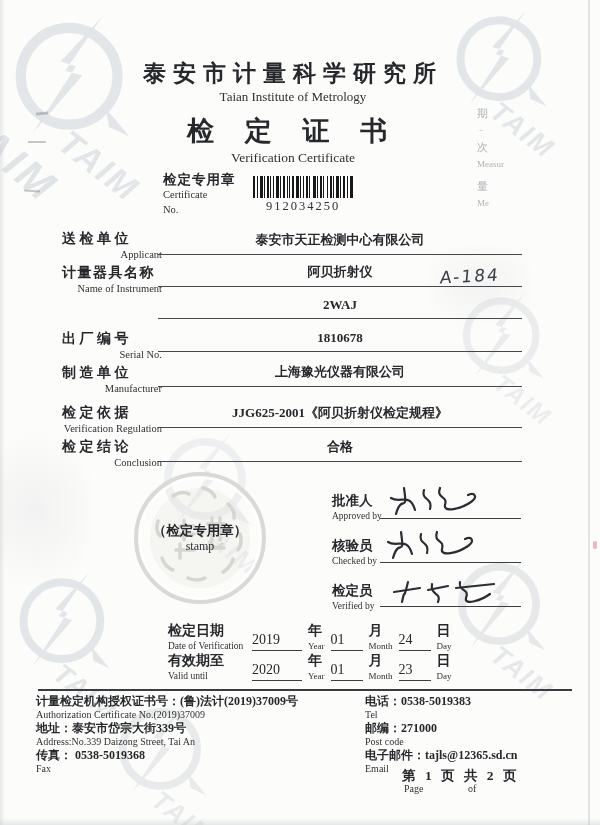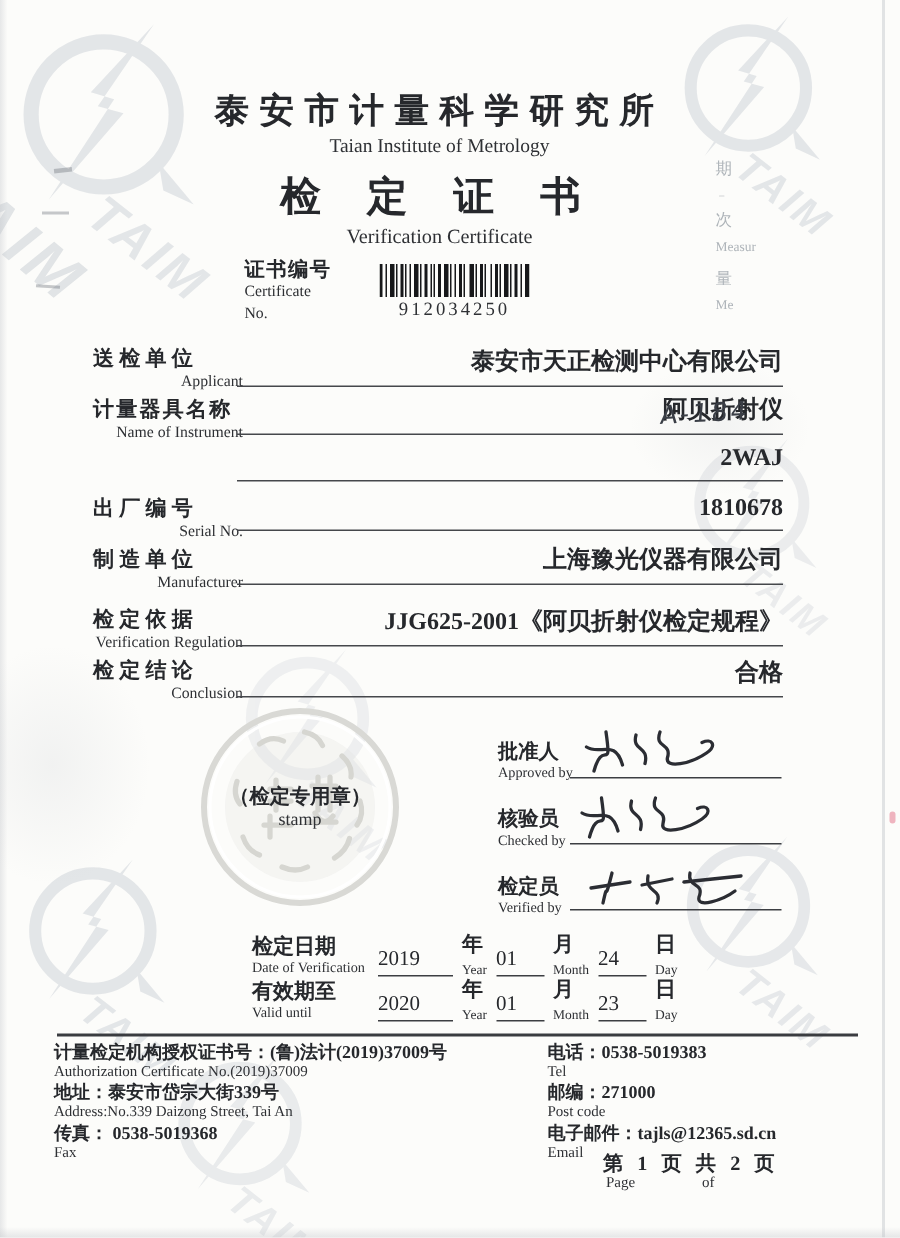--- a/index.html
+++ b/index.html
@@ -17,22 +17,22 @@
   .title-en{left:0;right:14px;top:150px;font-size:13.5px;text-align:center;}
   .certno-cn{left:163px;top:171px;font-size:13.5px;font-weight:bold;letter-spacing:1px;}
   .certno-en1{left:163px;top:189px;font-size:10.5px;}
   .certno-en2{left:163px;top:204px;font-size:10.5px;}
   .barcode{left:253px;top:176px;width:100px;height:22px;}
   .barcode-num{left:245px;top:199px;width:116px;font-size:12.5px;letter-spacing:2px;text-align:center;}
   
   .frow-label-cn{font-size:14px;font-weight:bold;white-space:nowrap;}
   .frow-label-en{font-size:10.5px;margin-top:1px;white-space:nowrap;text-align:right;}
   .flabel{left:62px;width:100px;}
-  .fline{left:158px;width:364px;text-align:right;border-bottom:1.5px solid #45474b;
-         font-size:16px;font-weight:bold;padding-bottom:5px;}
+  .fline{left:158px;width:364px;text-align:center;border-bottom:1.5px solid #45474b;
+         font-size:13px;font-weight:bold;padding-bottom:5px;}
   .handw{font-size:17px;color:#3a3e46;transform:rotate(-3deg) skewX(-8deg);
          font-family:"DejaVu Sans",sans-serif;font-weight:normal;letter-spacing:2px;}
   
   .stamp-cn{left:120px;top:522px;width:160px;font-size:13.5px;font-weight:bold;text-align:center;}
   .stamp-en{left:120px;top:539px;width:160px;font-size:12px;text-align:center;}
   
   .sig-cn{font-size:13.5px;font-weight:bold;white-space:nowrap;}
   .sig-en{font-size:9.5px;white-space:nowrap;margin-top:1px;}
   .sig-line{left:380px;width:141px;border-top:1.5px solid #3c3e42;height:0;}
   
@@ -103,21 +103,21 @@
     <div style="font-size:9px;">Measur</div>
     <div style="font-size:11px;margin-top:8px;">量</div>
     <div style="font-size:9px;">Me</div>
   </div>
 
   <div class="abs ctr cn inst-cn">泰安市计量科学研究所</div>
   <div class="abs ctr en inst-en">Taian Institute of Metrology</div>
   <div class="abs ctr cn title-cn">检 定 证 书</div>
   <div class="abs ctr en title-en">Verification Certificate</div>
 
-  <div class="abs cn certno-cn">证书编号</div>
+  <div class="abs cn certno-cn">检定专用章</div>
   <div class="abs en certno-en1">Certificate</div>
   <div class="abs en certno-en2">No.</div>
 
   <svg class="abs barcode" viewBox="0 0 100 22" preserveAspectRatio="none">
     <g fill="#17181a">
       <rect x="0" width="2" height="22"></rect>
         <rect x="4" width="1" height="22"></rect>
         <rect x="7" width="3" height="22"></rect>
       <rect x="11" width="1" height="22"></rect>
         <rect x="14" width="2" height="22"></rect>

